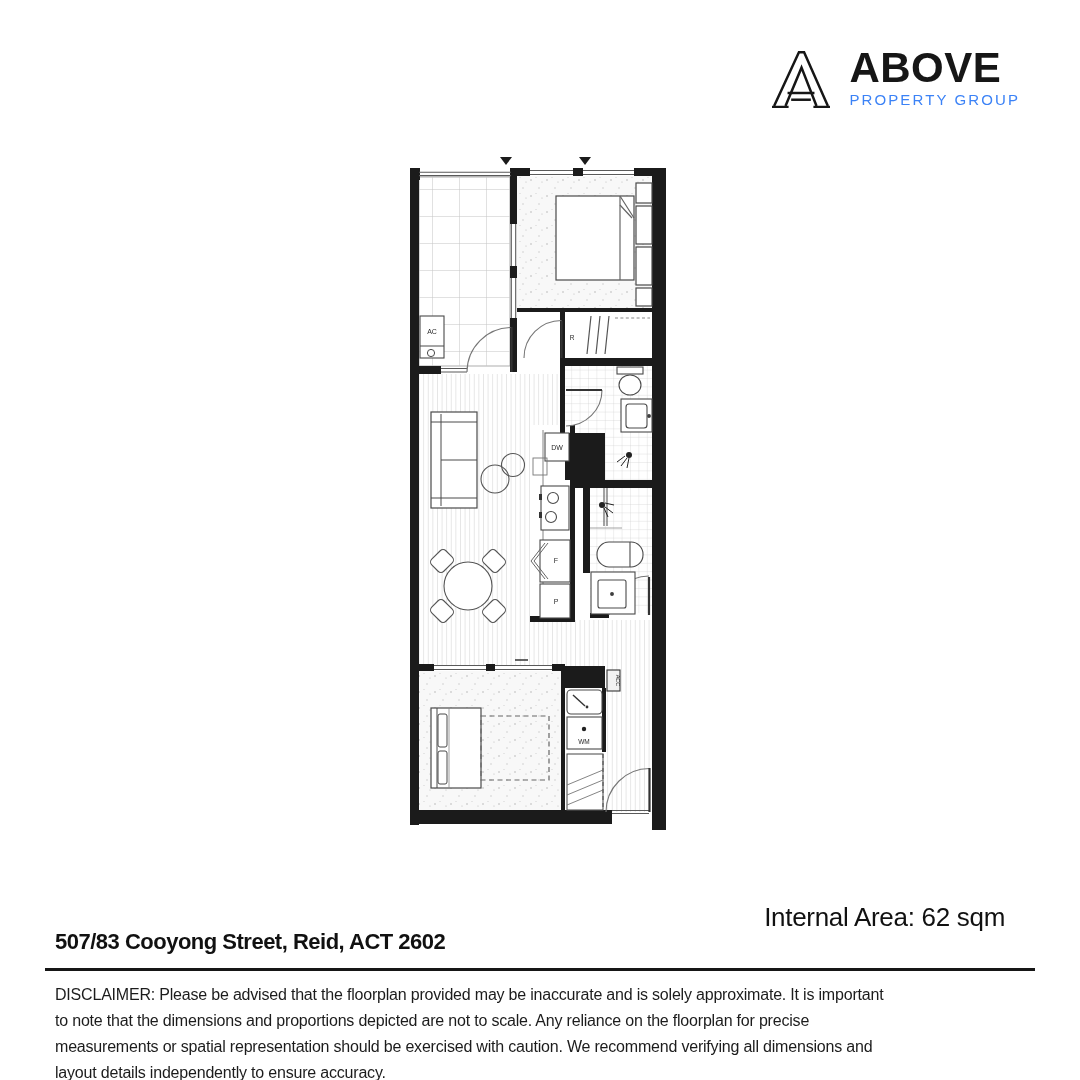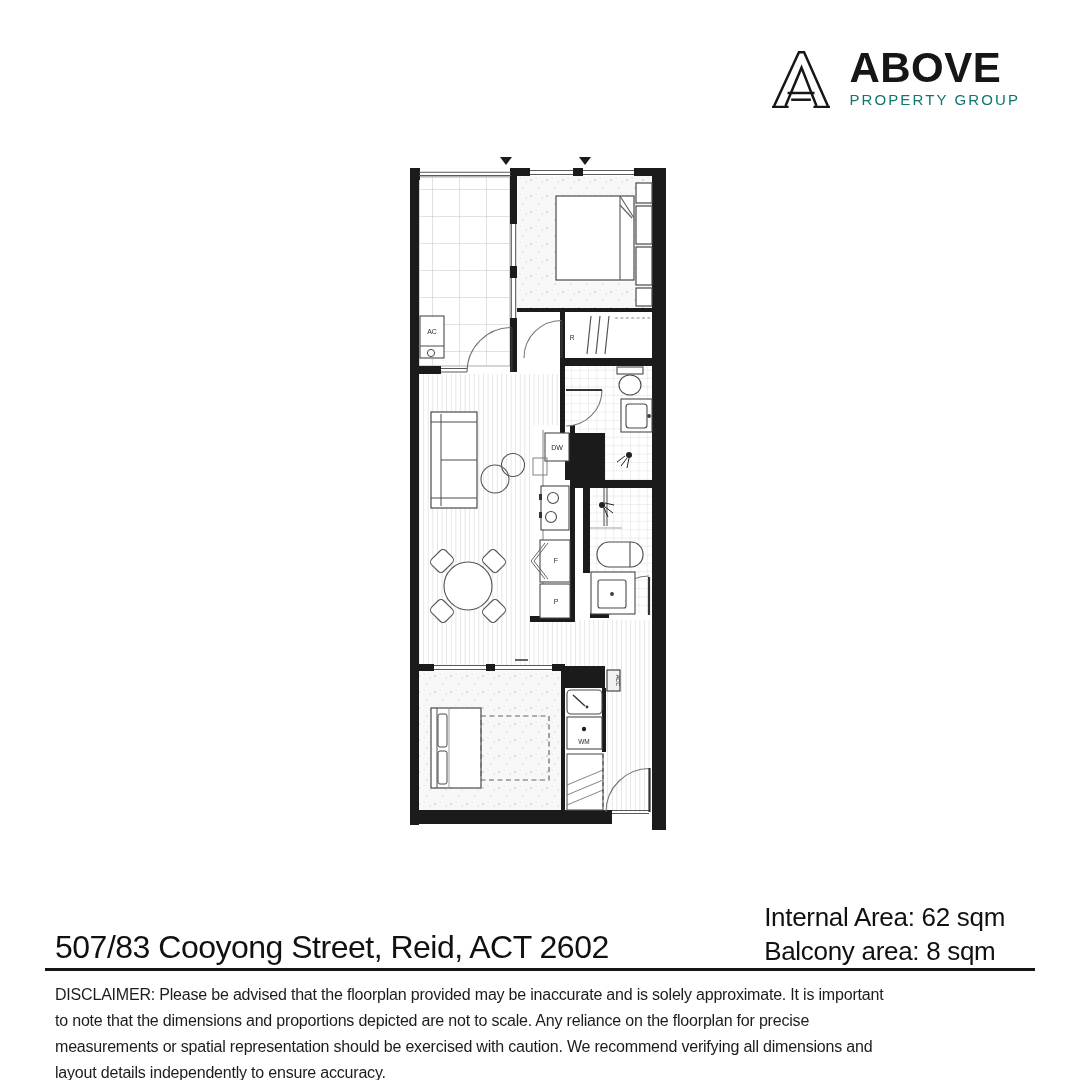--- a/index.html
+++ b/index.html
@@ -7,27 +7,27 @@
     width:1080px;height:1080px;position:relative;overflow:hidden;
     background:#ffffff;
     font-family:"Liberation Sans", sans-serif;
     color:#161616;
   }
   
   .logo{position:absolute;top:48px;right:60px;display:flex;align-items:center;gap:19px;}
   .logo-icon{width:58px;height:60px;flex:0 0 auto;}
   .logo-text{display:flex;flex-direction:column;justify-content:center;}
   .logo-brand{font-size:42px;font-weight:800;letter-spacing:.5px;line-height:40px;color:#161616;}
-  .logo-tagline{font-size:15px;font-weight:400;letter-spacing:2.1px;margin-top:3px;color:#0f766e;}
+  .logo-tagline{font-size:15px;font-weight:400;letter-spacing:2.1px;margin-top:3px;color:#3b82f6;}
   
   .plan{position:absolute;left:408px;top:153px;width:262px;height:680px;}
   .plan svg{width:100%;height:100%;display:block;}
   .plan text{font-family:"Liberation Sans",sans-serif;fill:#2a2a2a;}
   
-  .address{position:absolute;left:55px;top:929px;font-size:32px;font-weight:400;letter-spacing:-.5px;color:#111;}
+  .address{position:absolute;left:55px;top:929px;font-size:22px;font-weight:700;letter-spacing:-.5px;color:#111;}
   .areas{position:absolute;right:75px;top:900px;font-size:26px;line-height:34px;font-weight:400;letter-spacing:-.3px;color:#111;}
   .rule{position:absolute;left:45px;top:968px;width:990px;height:3px;background:#161616;}
   .disclaimer{position:absolute;left:55px;top:982px;width:840px;font-size:16px;line-height:26px;letter-spacing:-.2px;color:#1c1c1c;}
 </style>
 </head>
 <body>
 
 <div class="logo">
   <svg class="logo-icon" viewBox="0 0 56 58" aria-hidden="true">
     <path d="M2,56 L26,4 L31,4 L54,56" fill="none" stroke="#161616" stroke-width="2.4"></path>
@@ -268,18 +268,17 @@
     <text x="584" y="744" font-size="6.5">WM</text>
     <text transform="translate(615.5,680.5) rotate(90)" font-size="5.5">ACC</text>
   </g>
 </svg>
 </div>
 
 <div class="address">507/83 Cooyong Street, Reid, ACT 2602</div>
 
 <div class="areas">
   <div>Internal Area: 62 sqm</div>
-  <div>Balcony area: 8 sqm</div>
 </div>
 
 <div class="rule"></div>
 
 <div class="disclaimer">DISCLAIMER: Please be advised that the floorplan provided may be inaccurate and is solely approximate. It is important to note that the dimensions and proportions depicted are not to scale. Any reliance on the floorplan for precise measurements or spatial representation should be exercised with caution. We recommend verifying all dimensions and layout details independently to ensure accuracy.</div>
 
 </body></html>

